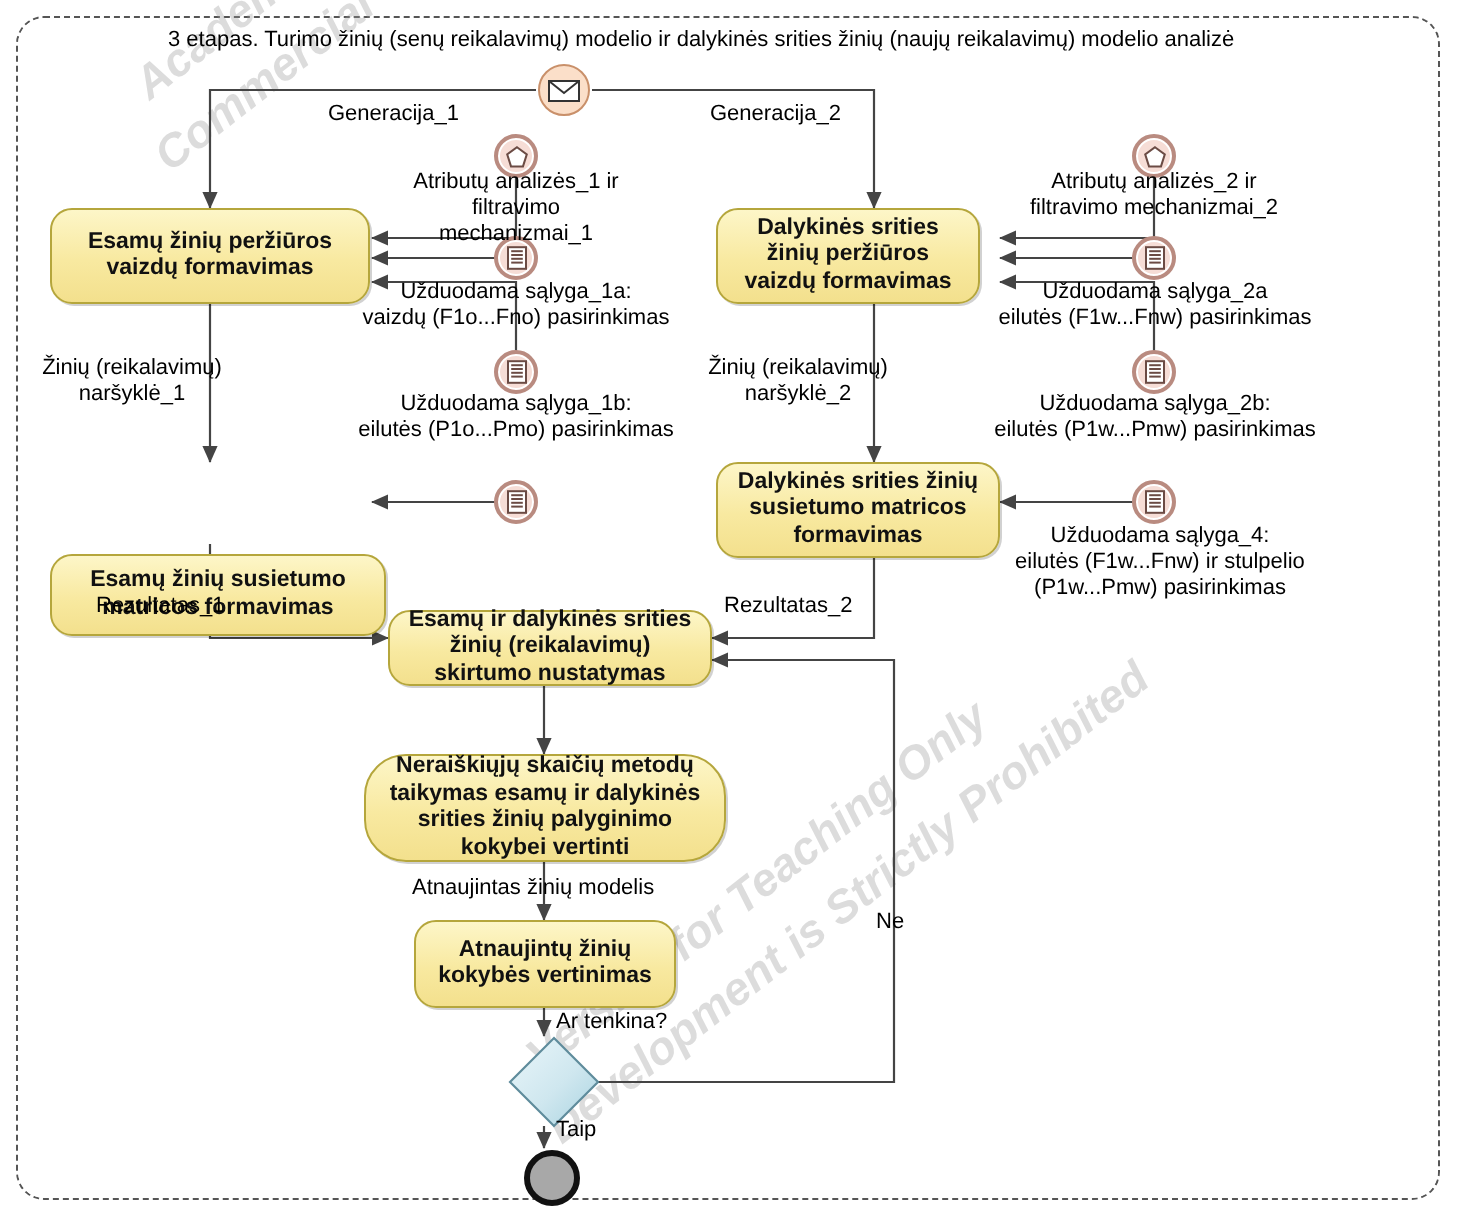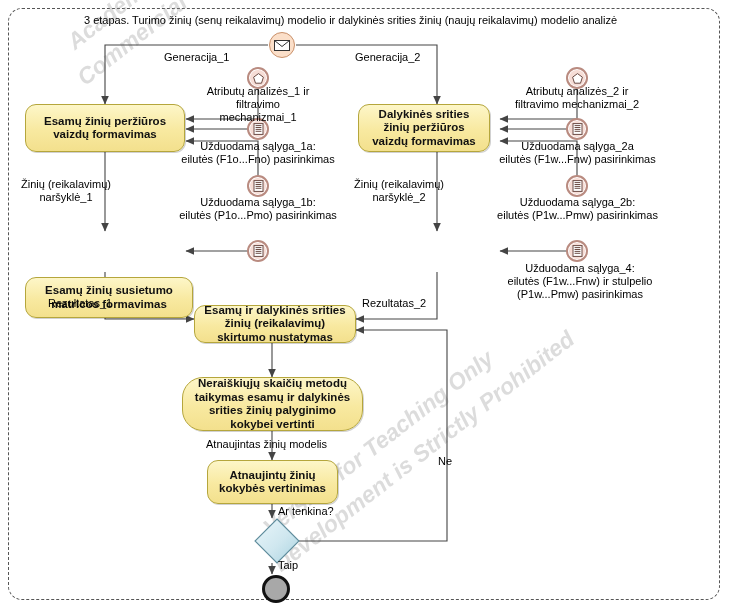--- a/index.html
+++ b/index.html
@@ -203,20 +203,25 @@
     <span style="white-space:pre-line">Dalykinės srities
 žinių peržiūros
 vaizdų formavimas</span>
   </div>
 
   <div class="act" id="act3" style="left:25px; top:231px; width:168px; height:41px;margin-top:46px;">
     <span style="white-space:pre-line">Esamų žinių susietumo
 matricos formavimas</span>
   </div>
 
+  <div class="act" id="act4" style="left:358px; top:231px; width:142px; height:48px;">
+    <span style="white-space:pre-line">Dalykinės srities žinių
+susietumo matricos
+formavimas</span>
+  </div>
 
   <div class="act" id="act5" style="left:194px; top:305px; width:162px; height:38px;">
     <span style="white-space:pre-line">Esamų ir dalykinės srities
 žinių (reikalavimų)
 skirtumo nustatymas</span>
   </div>
 
   <div class="act" id="act6" style="left:182px; top:377px; width:181px; height:54px;border-radius:21px;">
     <span style="white-space:pre-line">Neraiškiųjų skaičių metodų
 taikymas esamų ir dalykinės
@@ -311,21 +316,21 @@
         <line x1="2.6" y1="4.5" x2="8.4" y2="4.5"></line>
         <line x1="2.6" y1="6.4" x2="8.4" y2="6.4"></line>
         <line x1="2.6" y1="8.3" x2="8.4" y2="8.3"></line>
       </g>
     </svg>
   </div>
 
   <div class="lbl c" style="left: 196px; top: 85px; width: 124px; white-space: pre-line;" style2="">Atributų analizės_1 ir
 filtravimo mechanizmai_1</div>
   <div class="lbl c" style="left: 178px; top: 140px; width: 160px; white-space: pre-line;">Užduodama sąlyga_1a:
-eilutės (F1o...Fno) pasirinkimas</div>
+vaizdų (F1o...Fno) pasirinkimas</div>
   <div class="lbl c" style="left: 178px; top: 196px; width: 160px; white-space: pre-line;">Užduodama sąlyga_1b:
 eilutės (P1o...Pmo) pasirinkimas</div>
 
   <div class="lbl c" style="left: 514px; top: 85px; width: 126px; white-space: pre-line;">Atributų analizės_2 ir
 filtravimo mechanizmai_2</div>
   <div class="lbl c" style="left: 496px; top: 140px; width: 163px; white-space: pre-line;">Užduodama sąlyga_2a
 eilutės (F1w...Fnw) pasirinkimas</div>
   <div class="lbl c" style="left: 496px; top: 196px; width: 163px; white-space: pre-line; text-align: center;">Užduodama sąlyga_2b:
 eilutės (P1w...Pmw) pasirinkimas</div>
   <div class="lbl c" style="left: 500px; top: 262px; width: 160px; white-space: pre-line;">Užduodama sąlyga_4:

